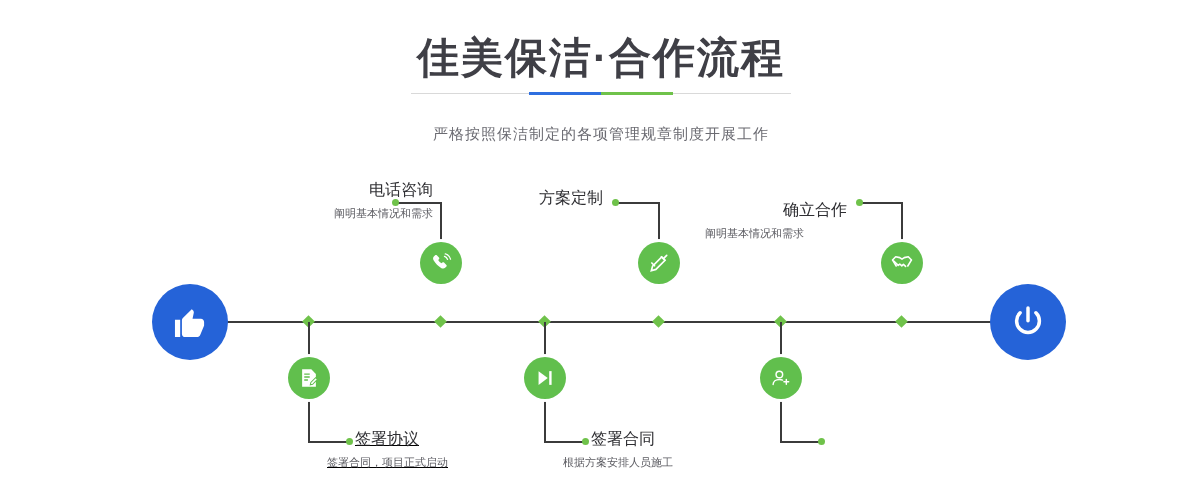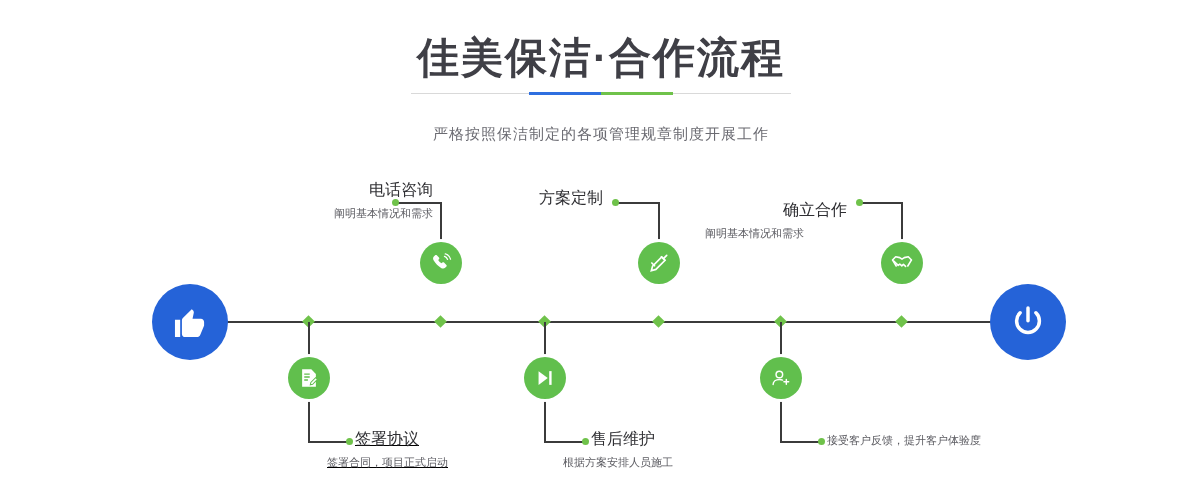--- a/index.html
+++ b/index.html
@@ -252,21 +252,21 @@
   <div class="tipdot" style="left:582px; top:438px;"></div>
   <div class="badge" style="left:524px; top:357px;">
     <span>
       <svg width="22" height="22" viewBox="0 0 24 24" fill="#ffffff">
         <path d="M5.0 4.5l10.0 7.5-10.0 7.5z"></path>
         <rect x="16.6" y="4.5" width="2.6" height="15"></rect>
       </svg>
     </span>
   </div>
   <div class="label" style="left:591px; top:428px;">
-    <div class="l-title">售后维护</div>
+    <div class="l-title">签署合同</div>
     <div class="l-desc" style="margin-left:-28px;">根据方案安排人员施工</div>
   </div>
 
   <div class="dot" style="left:897px;"></div>
   <div class="stem" style="left:901px; top:202px; height:78px;"></div>
   <div class="elbow" style="left:860px; top:202px; width:43px;"></div>
   <div class="tipdot" style="left:856px; top:199px;"></div>
   <div class="badge" style="left:881px; top:242px;">
     <span>
       <svg width="24" height="24" viewBox="0 0 24 24" fill="none" stroke="#ffffff" stroke-width="1.6" stroke-linecap="round" stroke-linejoin="round">
@@ -288,16 +288,15 @@
   <div class="badge" style="left:760px; top:357px;">
     <span>
       <svg width="22" height="22" viewBox="0 0 24 24" fill="none" stroke="#ffffff" stroke-width="1.6" stroke-linecap="round">
         <circle cx="10.2" cy="8.2" r="3.6"></circle>
         <path d="M3.4 19.2c0-3.4 3.0-5.6 6.8-5.6 1.3 0 2.5.25 3.5.7"></path>
         <path d="M17.8 13.6v5.2M15.2 16.2h5.2"></path>
       </svg>
     </span>
   </div>
   <div class="label" style="left:827px; top:428px;">
-    <div class="l-desc" style="margin-left:0px;">接受客户反馈，提升客户体验度</div>
   </div>
 
 </div>
 
 </body></html>

